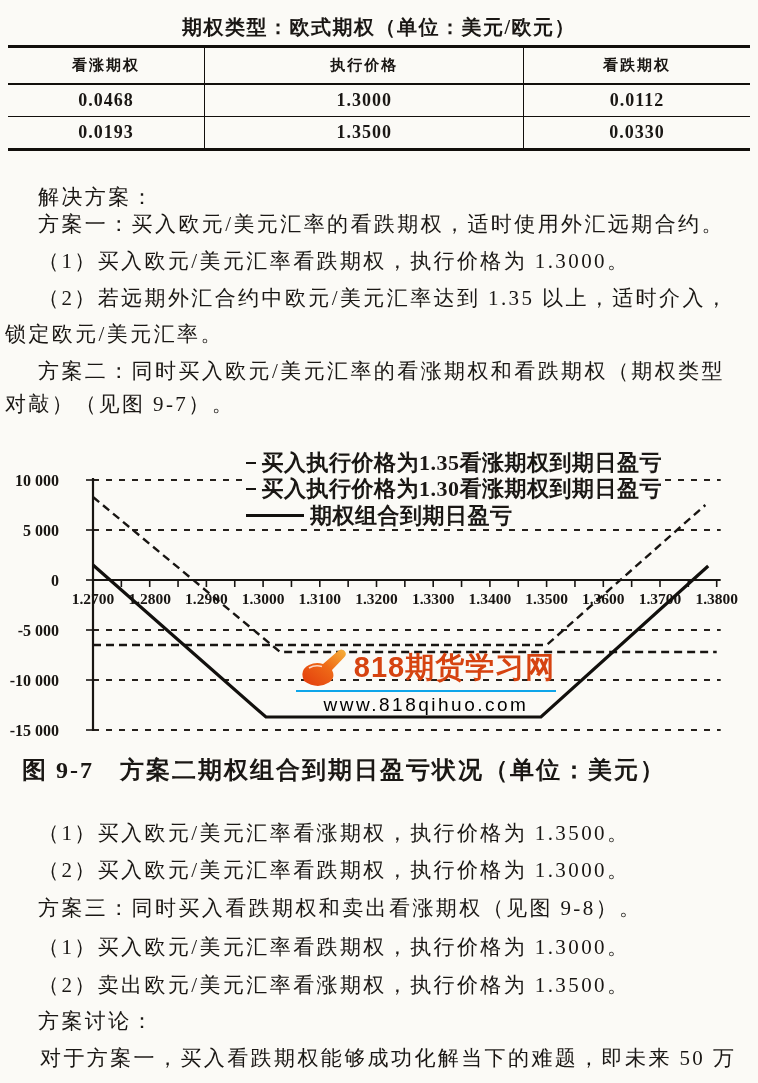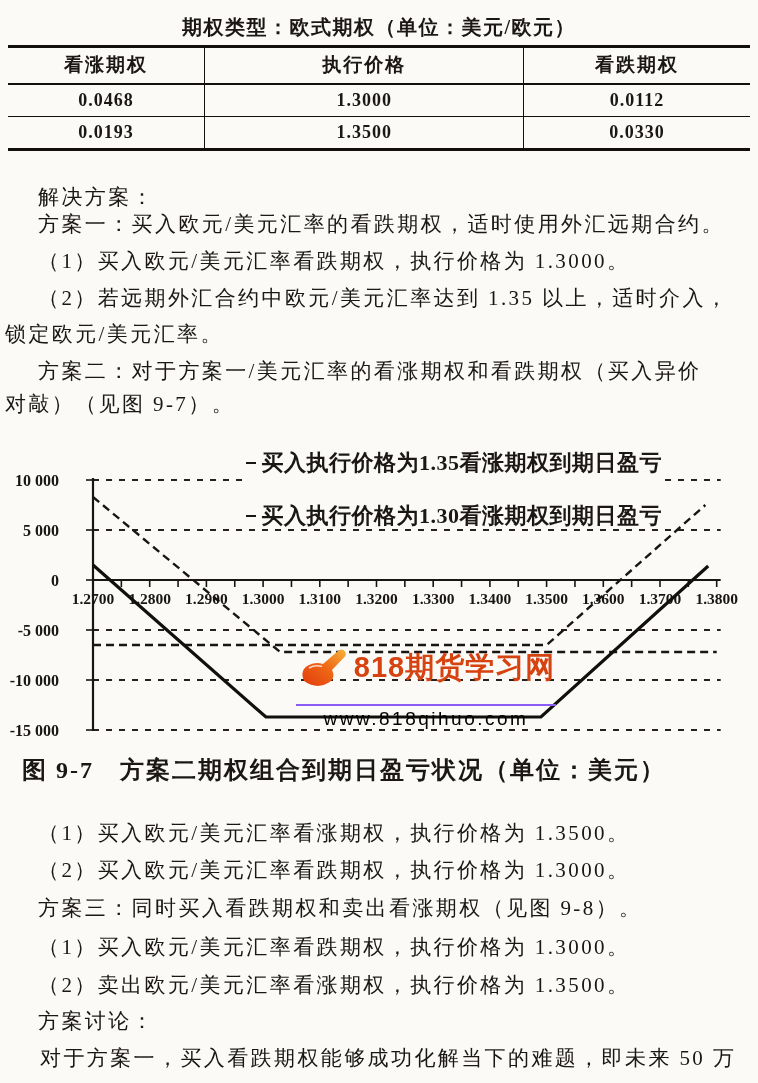--- a/index.html
+++ b/index.html
@@ -6,21 +6,21 @@
   html,body { width:758px; height:1083px; }
   body { background:#fbfaf6; font-family:"Liberation Serif", serif; color:#1a1714; overflow:hidden; }
   .page { position:relative; width:758px; height:1083px; }
 
   
   .tbl-title { position:absolute; top:14px; left:0; width:758px; text-align:center;
                font-weight:bold; font-size:20px; letter-spacing:1.5px; white-space:nowrap; }
   table.opt { position:absolute; top:45px; left:8px; width:742px; border-collapse:collapse;
               border-top:3px solid #120f0c; border-bottom:3px solid #120f0c;
               text-align:center; table-layout:fixed; }
-  table.opt th { font-weight:bold; font-size:19px; height:37px; border-bottom:2px solid #120f0c; letter-spacing:2px; }
+  table.opt th { font-weight:bold; font-size:15px; height:37px; border-bottom:2px solid #120f0c; letter-spacing:2px; }
   table.opt td { font-size:18px; font-weight:600; height:33px; border-bottom:1.5px solid #120f0c; letter-spacing:1px; }
   table.opt tr :nth-child(1) { width:26.5%; border-right:1.6px solid #120f0c; }
   table.opt tr :nth-child(2) { width:43%;   border-right:1.6px solid #120f0c; }
   table.opt tr:last-child td { border-bottom:none; }
 
   
   .line { position:absolute; white-space:nowrap; font-size:21px; letter-spacing:2.4px; }
 
   
   #chart-svg { position:absolute; left:0; top:445px; }
@@ -36,21 +36,21 @@
             background:#fbfaf6; display:flex; flex-direction:column; justify-content:space-between; }
   .legend-row { display:flex; align-items:center; height:25px; }
   .legend-swatch { width:58px; margin-right:6px; }
   .sw-dashed { border-top:2.4px dashed #181512; height:0; }
   .sw-solid  { border-top:3.2px solid #12100d; height:0; }
   .legend-label { font-size:22px; font-weight:bold; letter-spacing:0.5px; white-space:nowrap; }
 
   
   .watermark { position:absolute; left:296px; top:648px; width:260px; text-align:center; }
   .wm-brandrow { display:flex; align-items:flex-end; justify-content:center;
-                 border-bottom:2px solid #8b5cf6; padding-bottom:16px; }
+                 border-bottom:2px solid #0ea5e9; padding-bottom:2px; }
   .wm-brand { font-size:29px; font-weight:bold; letter-spacing:1px; white-space:nowrap;
               color:#d64310; font-family:"Liberation Sans", sans-serif; }
   .wm-url { margin-top:2px; font-size:19px; letter-spacing:2.5px; color:#000000;
             font-family:"Liberation Sans", sans-serif; white-space:nowrap; }
 
   .caption { position:absolute; top:754px; left:0; width:688px; text-align:center;
              font-weight:bold; font-size:24px; letter-spacing:2px; white-space:nowrap; }
 </style>
 </head>
 <body>
@@ -79,21 +79,21 @@
         </tr>
       </tbody>
   </table>
 
   <div id="para-top">
       <div class="line" style="top: 170px; left: 38px; margin-top: 13px;">解决方案：</div>
       <div class="line" style="top: 210px; left: 38px;">方案一：买入欧元/美元汇率的看跌期权，适时使用外汇远期合约。</div>
       <div class="line" style="top: 247px; left: 38px;">（1）买入欧元/美元汇率看跌期权，执行价格为 1.3000。</div>
       <div class="line" style="top: 284px; left: 38px;">（2）若远期外汇合约中欧元/美元汇率达到 1.35 以上，适时介入，</div>
       <div class="line" style="top: 320px; left: 5px;">锁定欧元/美元汇率。</div>
-      <div class="line" style="top: 357px; left: 38px;">方案二：对于方案一/美元汇率的看涨期权和看跌期权（买入异价</div>
+      <div class="line" style="top: 357px; left: 38px;">方案二：同时买入欧元/美元汇率的看涨期权和看跌期权（期权类型</div>
       <div class="line" style="top: 390px; left: 5px;">对敲）（见图 9-7）。</div>
     </div>
 
   <svg id="chart-svg" width="758" height="300">
       <line x1="93" y1="35" x2="720.6999999999992" y2="35" class="grid"></line>
       <line x1="93" y1="85" x2="720.6999999999992" y2="85" class="grid"></line>
       <line x1="93" y1="185" x2="720.6999999999992" y2="185" class="grid"></line>
       <line x1="93" y1="235" x2="720.6999999999992" y2="235" class="grid"></line>
       <line x1="93" y1="285" x2="720.6999999999992" y2="285" class="grid"></line>
       <line x1="93" y1="33" x2="93" y2="286" class="axis"></line>
@@ -152,20 +152,24 @@
 
   <div class="legend" id="legend">
       <div class="legend-row">
         <div class="legend-swatch sw-dashed"></div>
         <span class="legend-label">买入执行价格为1.35看涨期权到期日盈亏</span>
       </div>
       <div class="legend-row">
         <div class="legend-swatch sw-dashed"></div>
         <span class="legend-label">买入执行价格为1.30看涨期权到期日盈亏</span>
       </div>
+      <div class="legend-row">
+        <div class="legend-swatch sw-solid"></div>
+        <span class="legend-label">期权组合到期日盈亏</span>
+      </div>
     </div>
 
   <div class="watermark">
     <div class="wm-brandrow">
       <svg width="54" height="40" viewBox="0 0 54 40" style="margin-right:3px;">
         <defs>
           <linearGradient id="wmgrad" x1="0" y1="1" x2="1" y2="0">
             <stop offset="0" stop-color="#e23a0c"></stop>
             <stop offset="0.55" stop-color="#ef6a17"></stop>
             <stop offset="1" stop-color="#f6b33a"></stop>

